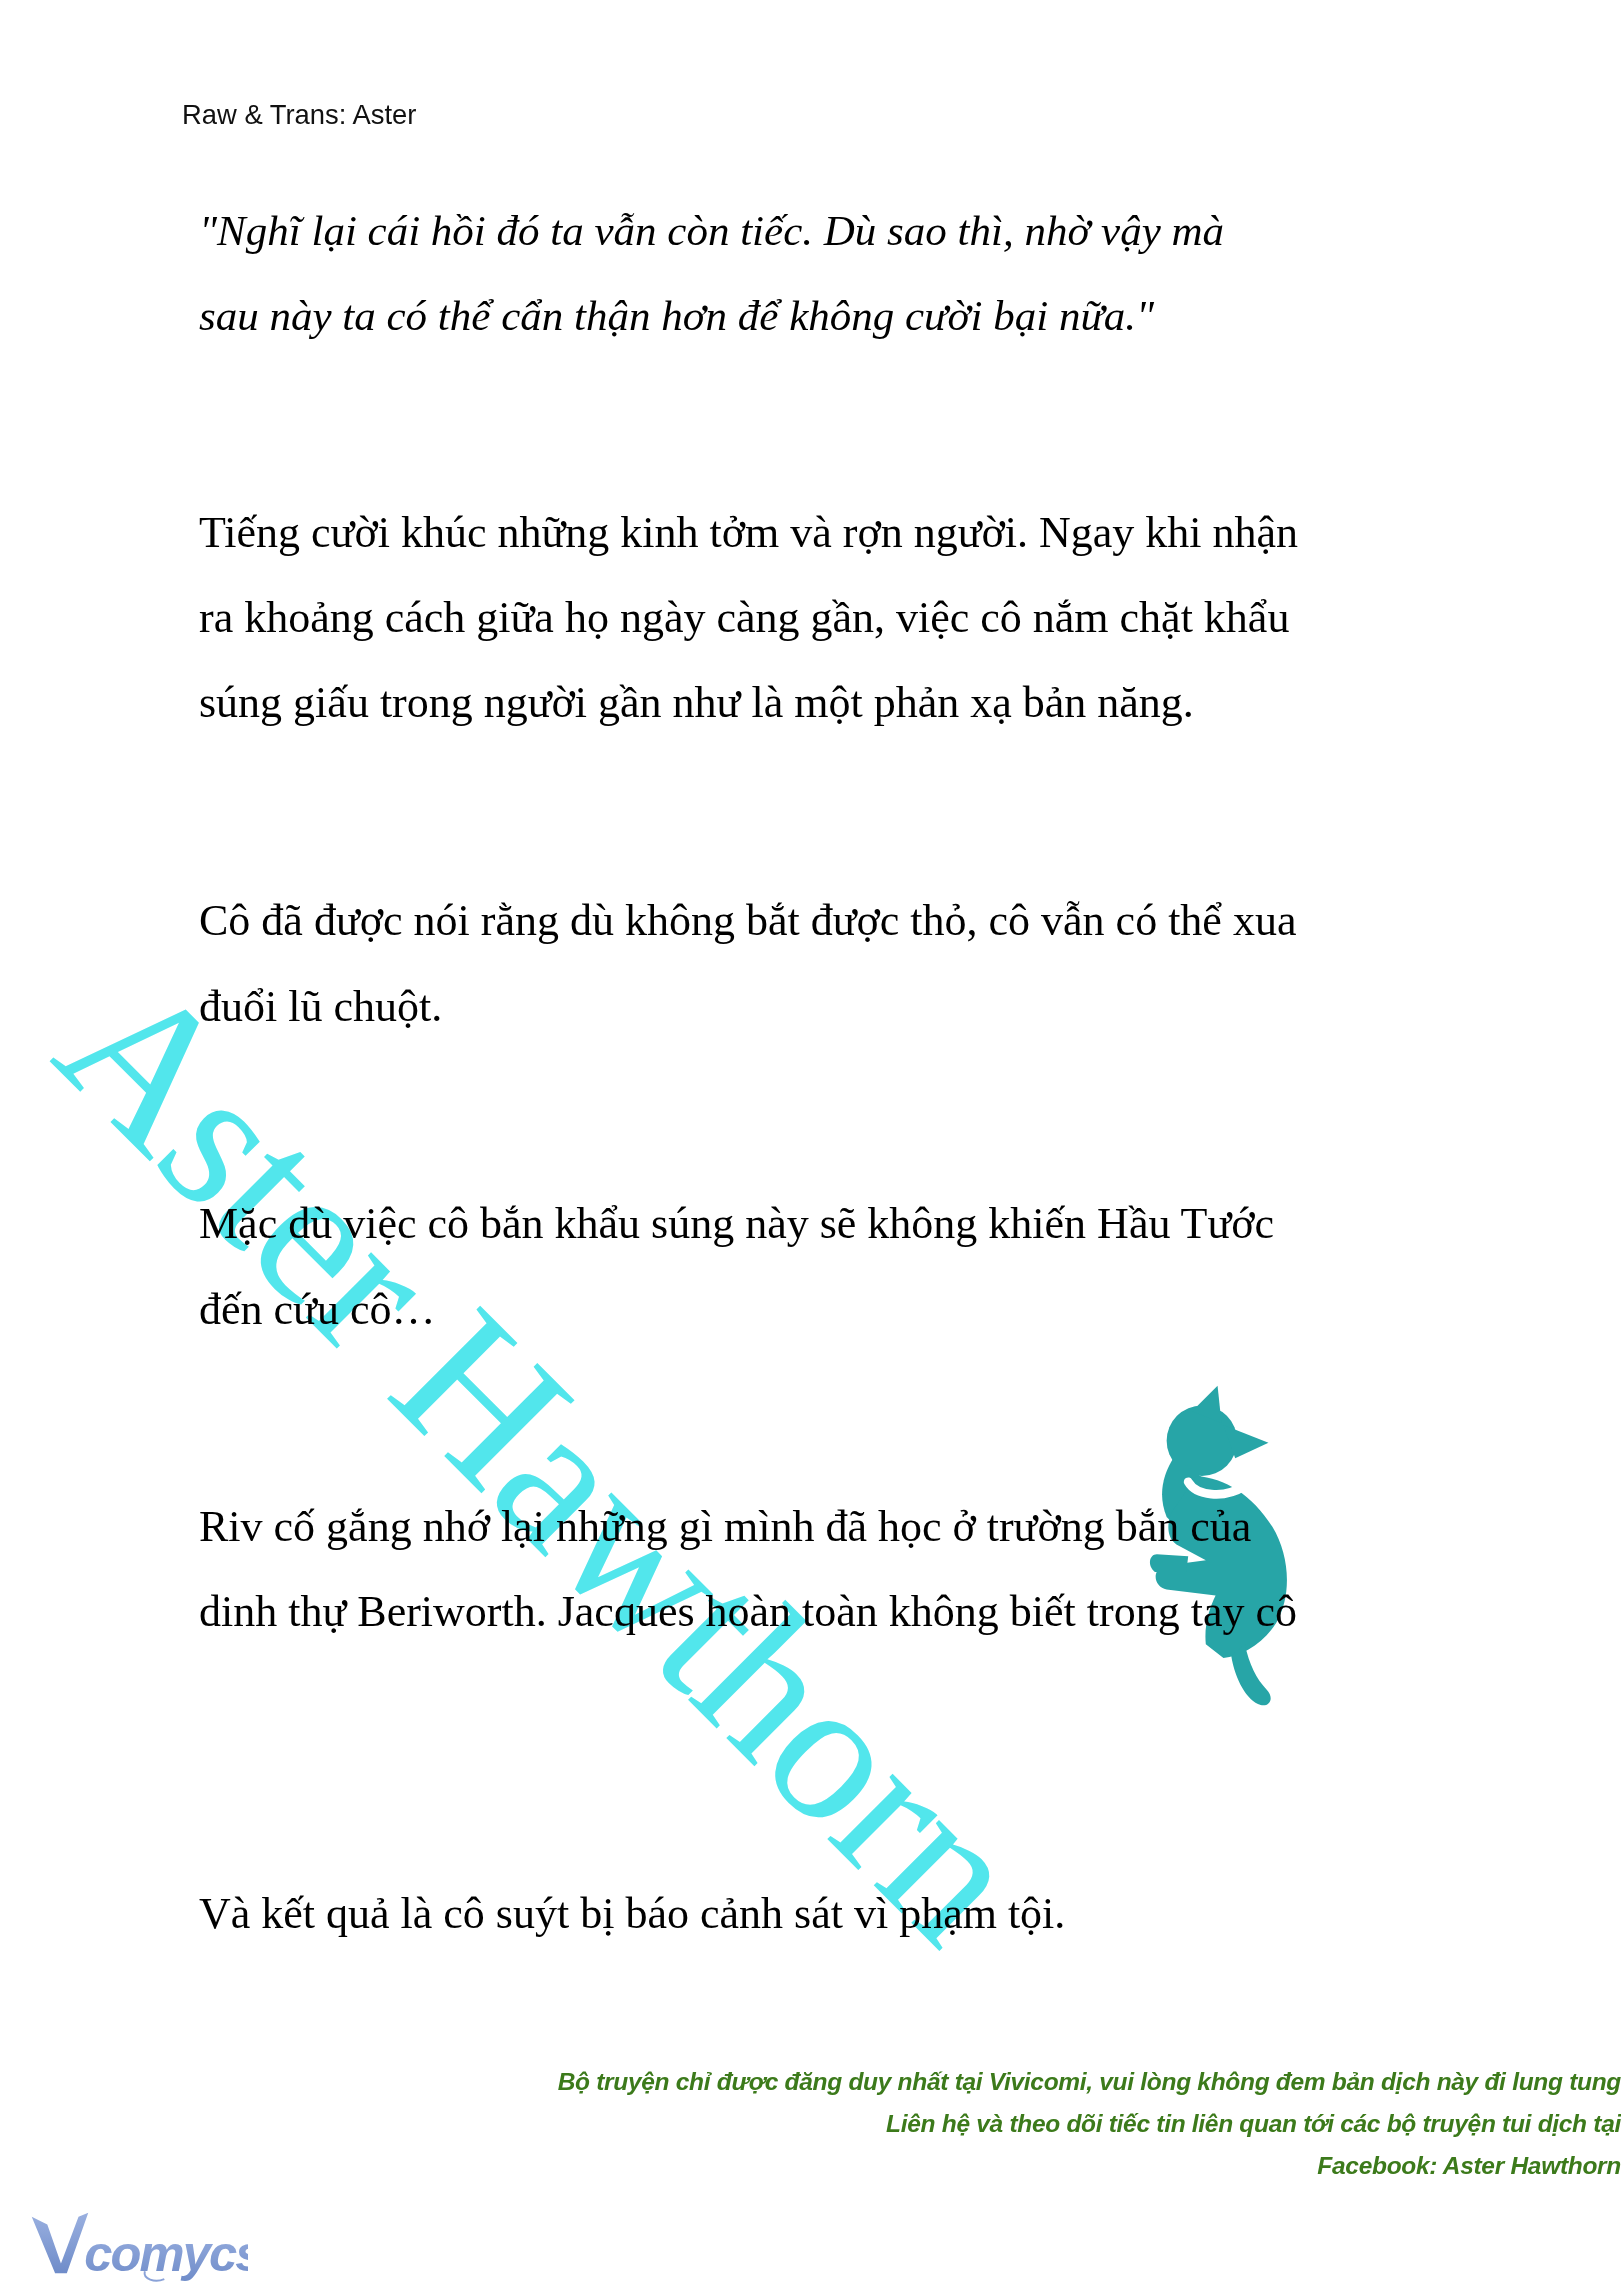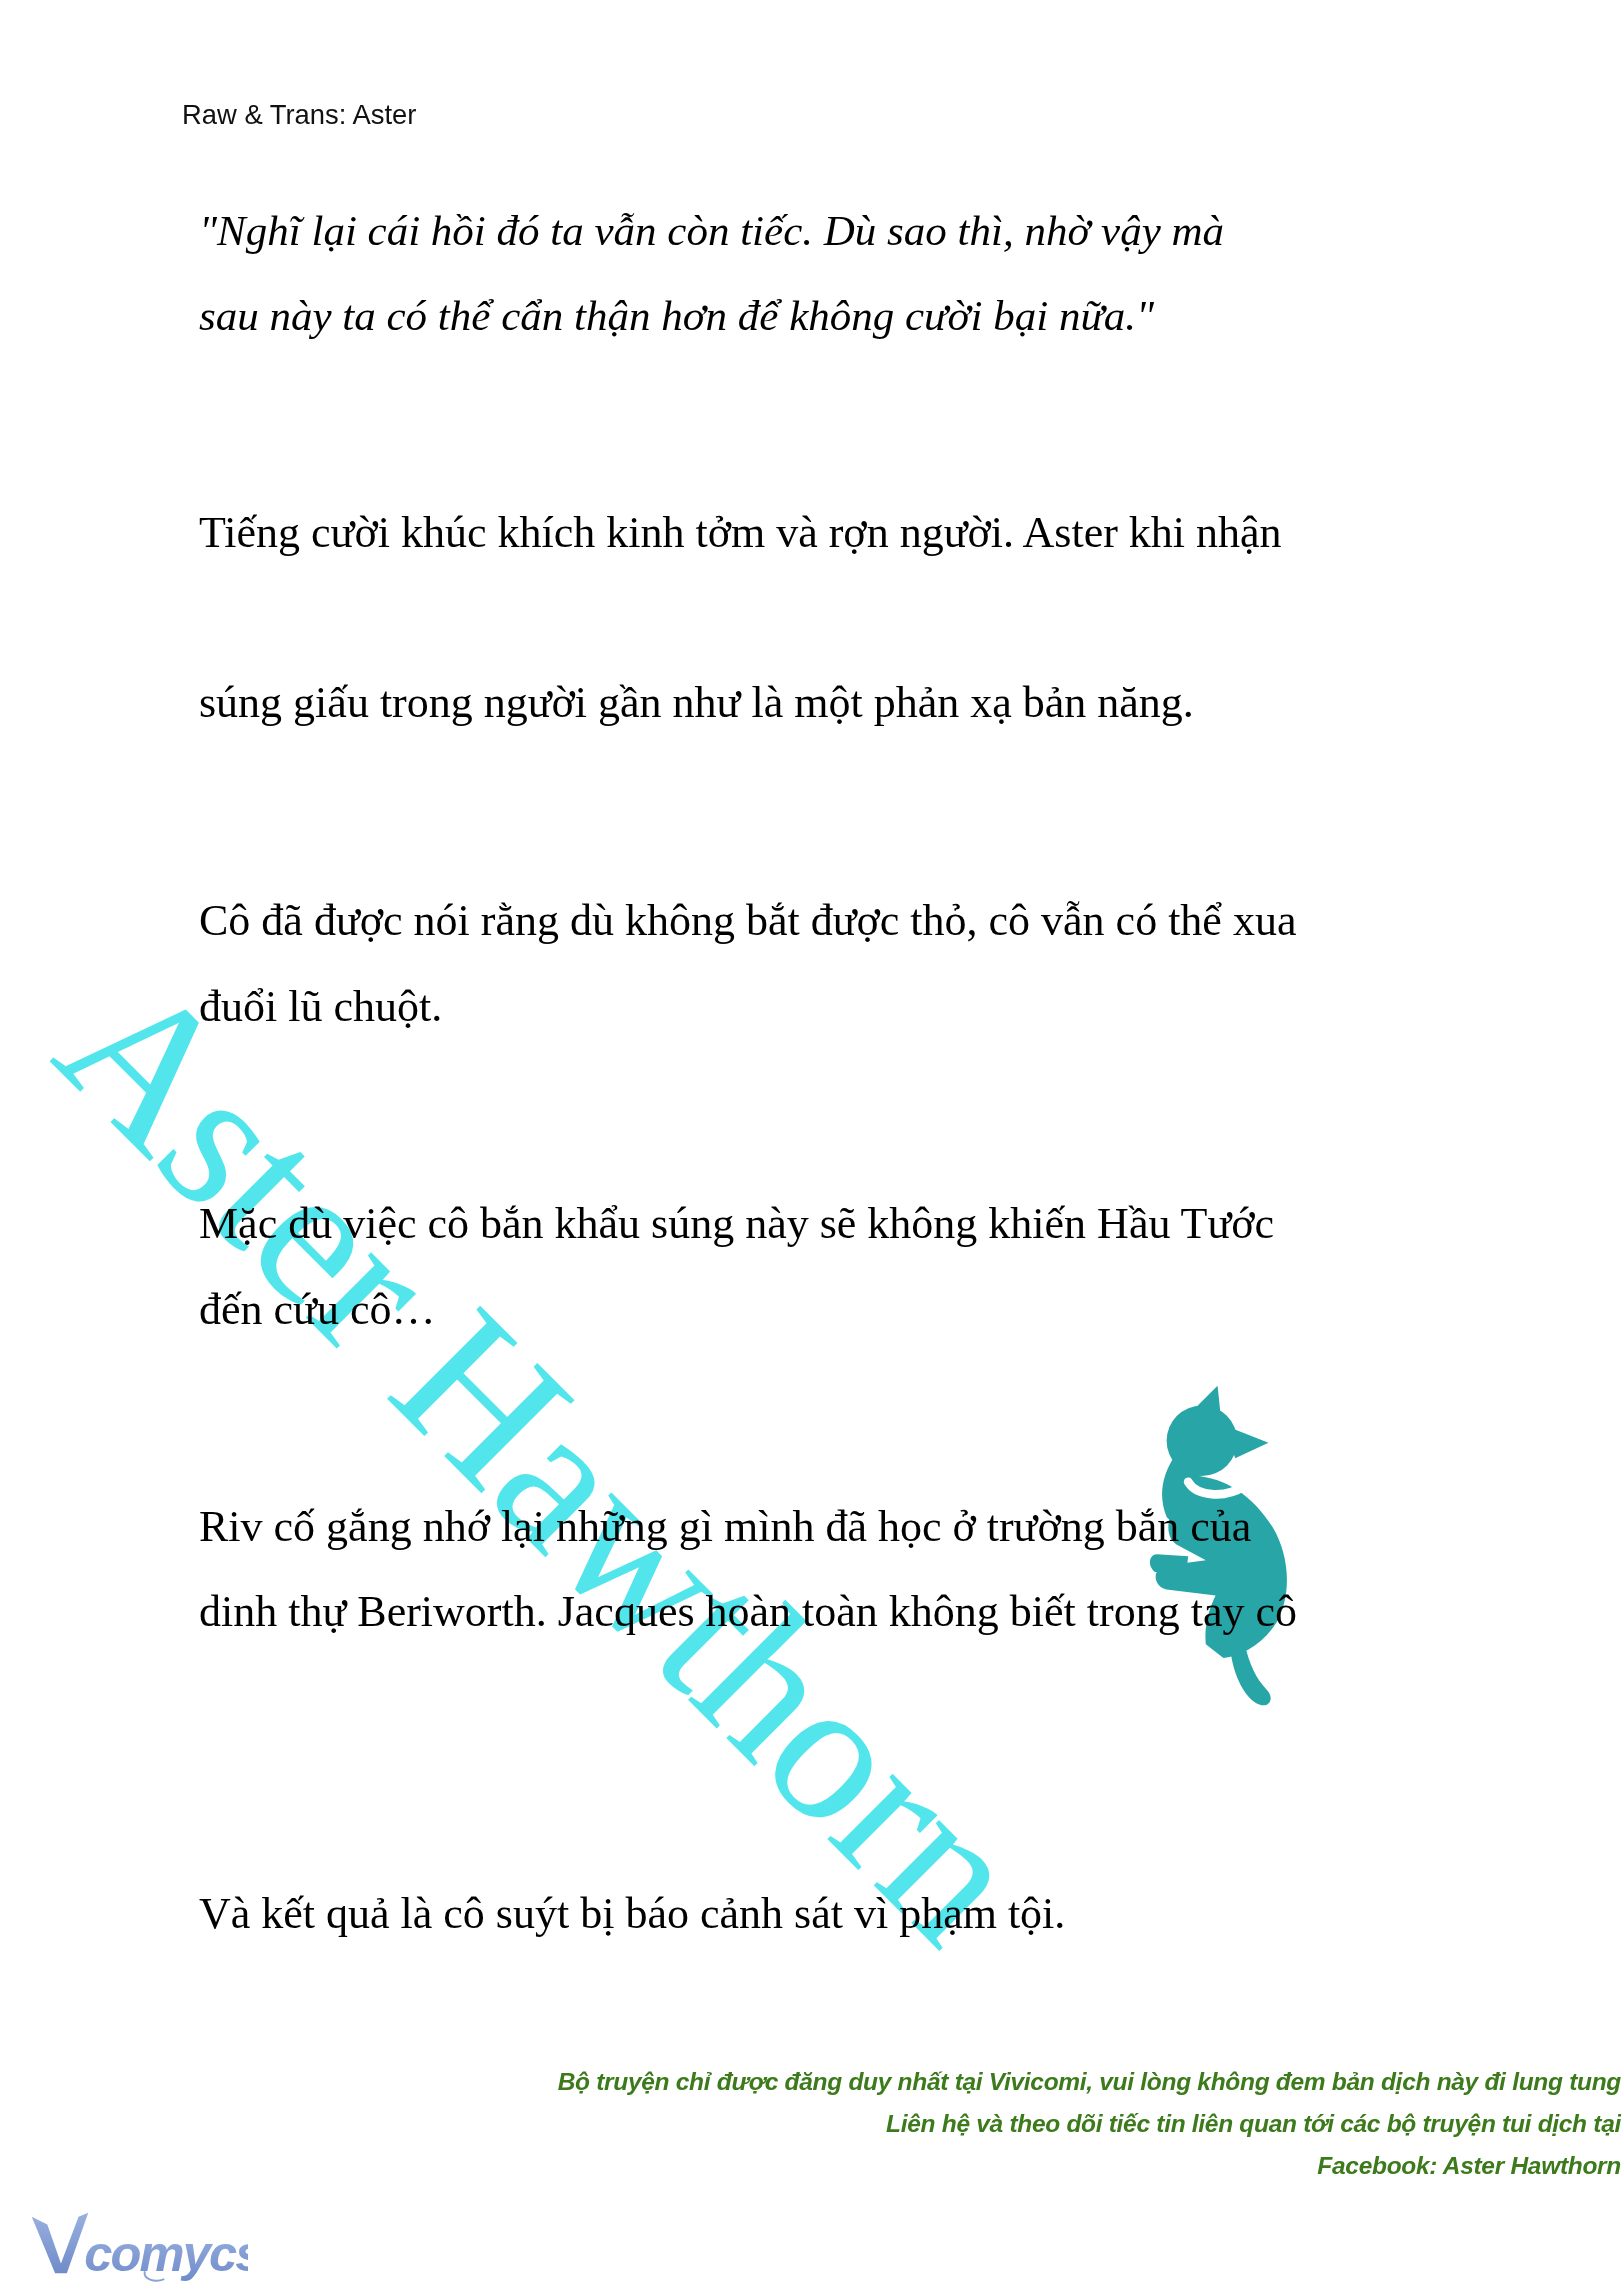--- a/index.html
+++ b/index.html
@@ -67,21 +67,22 @@
     </g>
 
     <path d="M42,104 C50,118 78,122 100,108" stroke="#ffffff" stroke-width="9" fill="none" stroke-linecap="round"></path>
   </svg>
 
   <div class="header">Raw &amp; Trans: Aster</div>
 
   <div class="line italic" style="top:209px">"Nghĩ lại cái hồi đó ta vẫn còn tiếc. Dù sao thì, nhờ vậy mà</div>
   <div class="line italic" style="top:294px">sau này ta có thể cẩn thận hơn để không cười bại nữa."</div>
 
-  <div class="line" style="top:511px">Tiếng cười khúc khích kinh tởm và rợn người. Aster khi nhận</div>
+  <div class="line" style="top:511px">Tiếng cười khúc những kinh tởm và rợn người. Ngay khi nhận</div>
+  <div class="line" style="top:596px">ra khoảng cách giữa họ ngày càng gần, việc cô nắm chặt khẩu</div>
   <div class="line" style="top:681px">súng giấu trong người gần như là một phản xạ bản năng.</div>
 
   <div class="line" style="top:899px">Cô đã được nói rằng dù không bắt được thỏ, cô vẫn có thể xua</div>
   <div class="line" style="top:985px">đuổi lũ chuột.</div>
 
   <div class="line" style="top:1202px">Mặc dù việc cô bắn khẩu súng này sẽ không khiến Hầu Tước</div>
   <div class="line" style="top:1288px">đến cứu cô…</div>
 
   <div class="line" style="top:1505px">Riv cố gắng nhớ lại những gì mình đã học ở trường bắn của</div>
   <div class="line" style="top:1590px">dinh thự Beriworth. Jacques hoàn toàn không biết trong tay cô</div>

